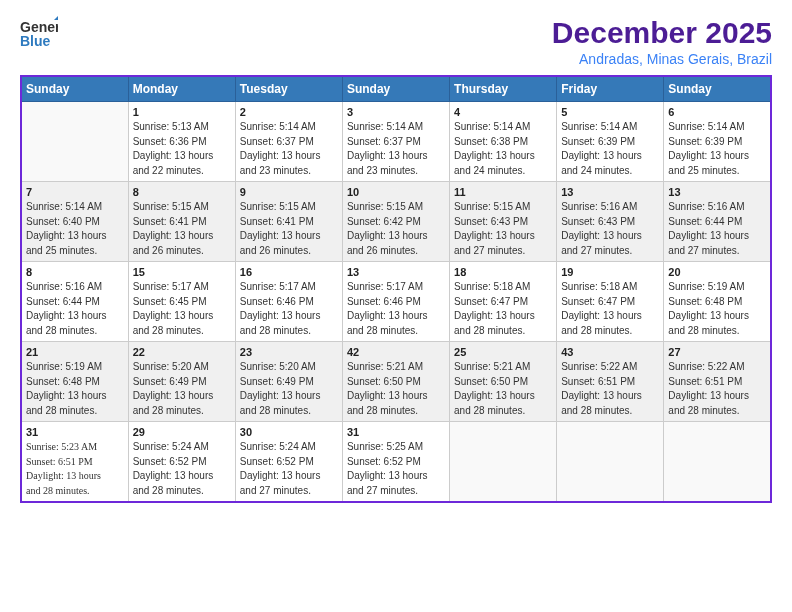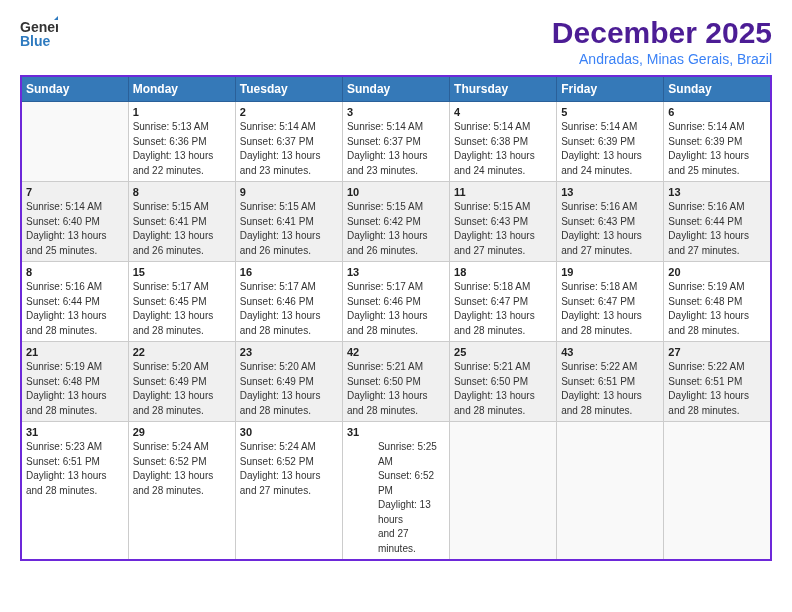--- a/index.html
+++ b/index.html
@@ -316,42 +316,42 @@
             <span class="day-num">27</span>
             <div class="day-info" style="white-space: pre-line;">Sunrise: 5:22 AM
 Sunset: 6:51 PM
 Daylight: 13 hours
 and 28 minutes.</div>
           </td>
         </tr>
         <tr>
           <td>
             <span class="day-num">31</span>
-            <div class="day-info" style="white-space: pre-line;">Sunrise: 5:23 AM
+            <div class="day-info" style="white-space: pre-line; font-family: Liberation Serif, serif;">Sunrise: 5:23 AM
 Sunset: 6:51 PM
 Daylight: 13 hours
 and 28 minutes.</div>
           </td>
           <td>
             <span class="day-num">29</span>
             <div class="day-info" style="white-space: pre-line;">Sunrise: 5:24 AM
 Sunset: 6:52 PM
 Daylight: 13 hours
 and 28 minutes.</div>
           </td>
           <td>
             <span class="day-num">30</span>
             <div class="day-info" style="white-space: pre-line;">Sunrise: 5:24 AM
 Sunset: 6:52 PM
 Daylight: 13 hours
 and 27 minutes.</div>
           </td>
           <td>
             <span class="day-num">31</span>
-            <div class="day-info" style="white-space: pre-line; margin-left: 31px;">Sunrise: 5:25 AM
+            <div class="day-info" style="white-space: pre-line;">Sunrise: 5:25 AM
 Sunset: 6:52 PM
 Daylight: 13 hours
 and 27 minutes.</div>
           </td>
           <td class="empty"></td>
           <td class="empty"></td>
           <td class="empty"></td>
         </tr>
       </tbody>
   </table>

